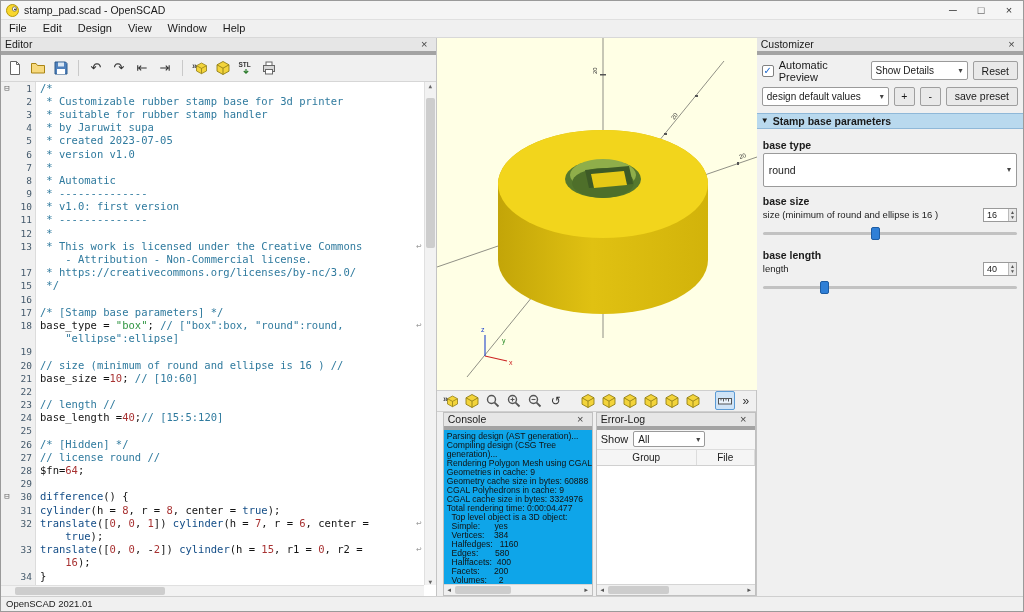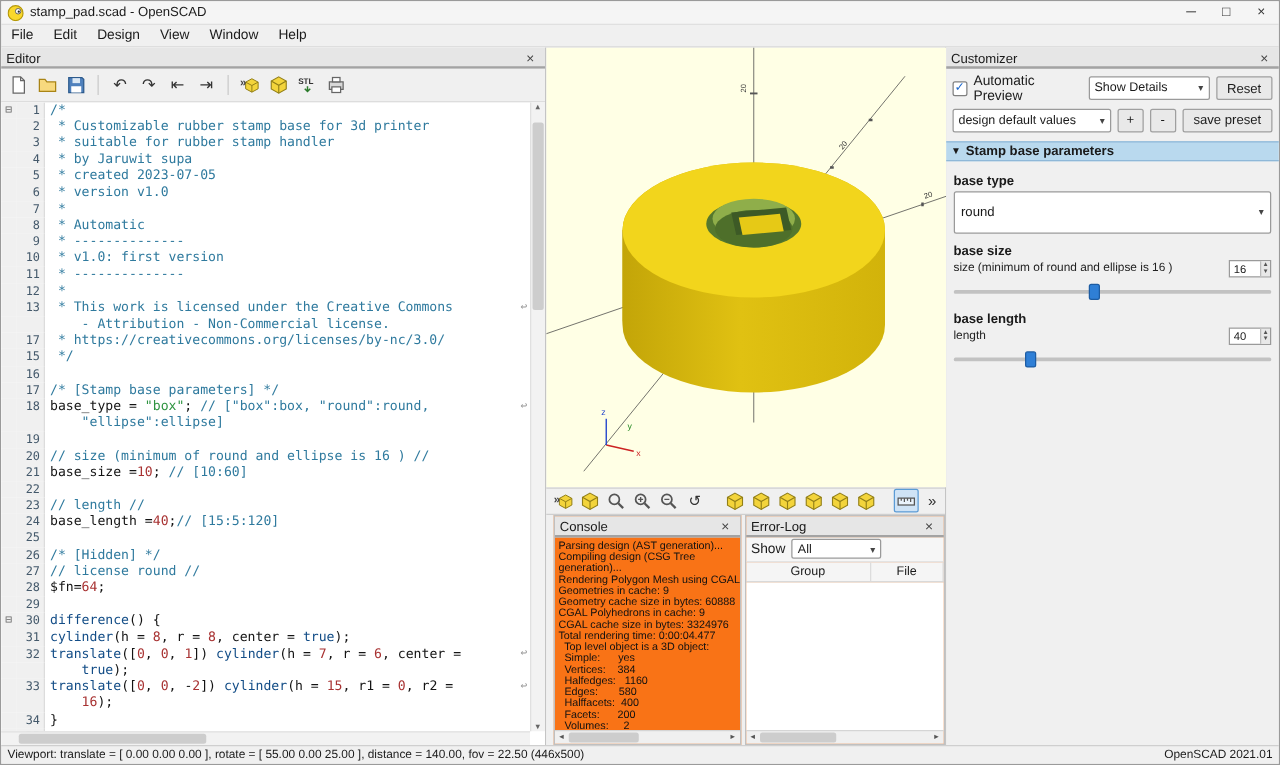--- a/index.html
+++ b/index.html
@@ -10,21 +10,21 @@
   
   .titlebar { height:20px; display:flex; align-items:center; background:#f5f5f5; border-bottom:1px solid #e0e0e0; padding-left:5px; }
   .titlebar .title { font-size:10.5px; margin-left:5px; flex:1; }
   .win-btn { width:28px; height:100%; display:flex; align-items:center; justify-content:center; font-size:11px; color:#333; }
   .menubar { height:18px; display:flex; align-items:center; background:#f0f0f0; border-bottom:1px solid #d8d8d8; }
   .menu-item { padding:1px 8px; }
 
   .main { height:558px; display:flex; }
 
   
-  .panel-header { height:17px; background:#e6e6e6; border-bottom:2px solid #a3a3a3; display:flex; align-items:flex-end; padding:0 4px; font-size:10.5px; }
+  .panel-header { height:17px; background:#e6e6e6; border-bottom:4px solid #a3a3a3; display:flex; align-items:flex-start; padding:0 4px; font-size:10.5px; }
   .panel-close { margin-left:auto; width:15px; text-align:center; color:#444; font-size:11px; }
 
   
   .editor-panel { width:437px; display:flex; flex-direction:column; border-right:1px solid #c4c4c4; background:#fff; }
   .editor-toolbar { height:27px; display:flex; align-items:center; gap:1px; padding:0 3px; background:#f0f0f0; border-bottom:1px solid #d6d6d6; }
   .tbtn { min-width:22px; height:22px; display:flex; align-items:center; justify-content:center; font-size:13px; color:#333; border:1px solid transparent; border-radius:2px; }
   .tbtn.active { background:#cfe3f6; border-color:#5b9bd5; }
   .tb-sep { width:1px; height:16px; background:#c9c9c9; margin:0 5px; }
   .code-area { position:relative; flex:1; background:#fff; font-family:"DejaVu Sans Mono", monospace; font-size:10.5px; }
   .code-rows { position:absolute; top:0; left:0; right:12px; bottom:11px; overflow:hidden; }
@@ -43,21 +43,21 @@
   .vscroll .thumb { position:absolute; left:1px; right:1px; top:16px; height:150px; background:#cdcdcd; border-radius:2px; }
   .hscroll { position:absolute; left:0; right:12px; bottom:0; height:11px; background:#f2f2f2; border-top:1px solid #e0e0e0; }
   .hscroll .thumb { position:absolute; top:1px; bottom:1px; left:14px; width:150px; background:#cdcdcd; border-radius:2px; }
 
   
   .center-col { width:320px; display:flex; flex-direction:column; border-right:1px solid #c4c4c4; }
   .scene { display:block; width:320px; height:352px; }
   .vp-toolbar { height:22px; display:flex; align-items:center; gap:1px; padding:0 4px; background:#f0f0f0; border-top:1px solid #cfcfcf; border-bottom:1px solid #cfcfcf; }
   .vp-toolbar .tbtn { min-width:20px; height:19px; font-size:12px; }
   .bottom-row { height:184px; display:flex; gap:3px; padding-left:6px; background:#f0f0f0; }
-  .sub-panel { display:flex; flex-direction:column; background:#f97316; border:1px solid #c0c0c0; }
+  .sub-panel { display:flex; flex-direction:column; background:#0ea5e9; border:1px solid #c0c0c0; }
   .console-panel { width:150px; }
   .errorlog-panel { flex:1; }
   .console-body { flex:1; overflow:hidden; padding:2px 3px; font-size:8.6px; line-height:9.05px; white-space:pre; color:#111; }
   .sub-hscroll { height:11px; background:#f0f0f0; border-top:1px solid #d5d5d5; display:flex; align-items:stretch; }
   .sub-hscroll .arr { width:11px; display:flex; align-items:center; justify-content:center; font-size:6px; color:#555; }
   .sub-hscroll .track { flex:1; position:relative; }
   .sub-hscroll .thumb { position:absolute; top:1px; bottom:1px; left:0; width:45%; background:#cdcdcd; border-radius:2px; }
   .show-row { height:20px; display:flex; align-items:center; gap:5px; padding:0 4px; background:#f6f6f6; border-bottom:1px solid #ddd; }
   .combo { background:#fff; border:1px solid #9a9a9a; border-radius:2px; height:16px; display:flex; align-items:center; padding:0 4px; gap:4px; font-size:10px; }
   .combo .dd-arrow { margin-left:auto; font-size:8px; color:#444; }
@@ -676,17 +676,16 @@
             <div class="groove"></div>
             <div class="handle" style="left: 24%;"></div>
           </div>
         </div>
 
       </div>
     </div>
   </div>
 
   <div class="statusbar">
-    <span class="left">Viewport: translate = [ 0.00 0.00 0.00 ], rotate = [ 55.00 0.00 25.00 ], distance = 140.00, fov = 22.50 (446x500)</span>
     <span>OpenSCAD 2021.01</span>
   </div>
 
 </div>
 
 </body></html>

